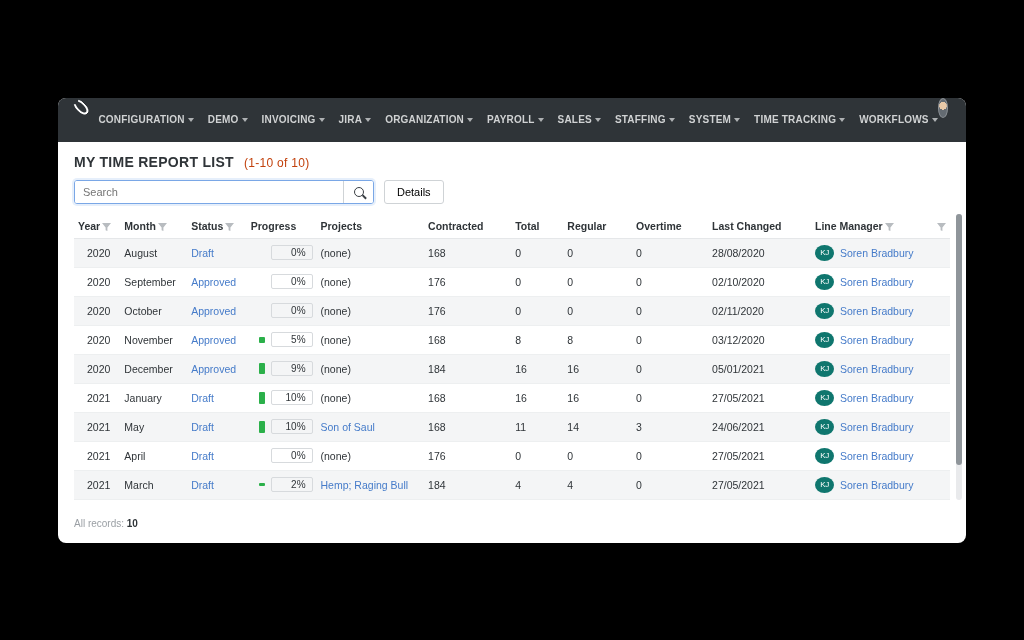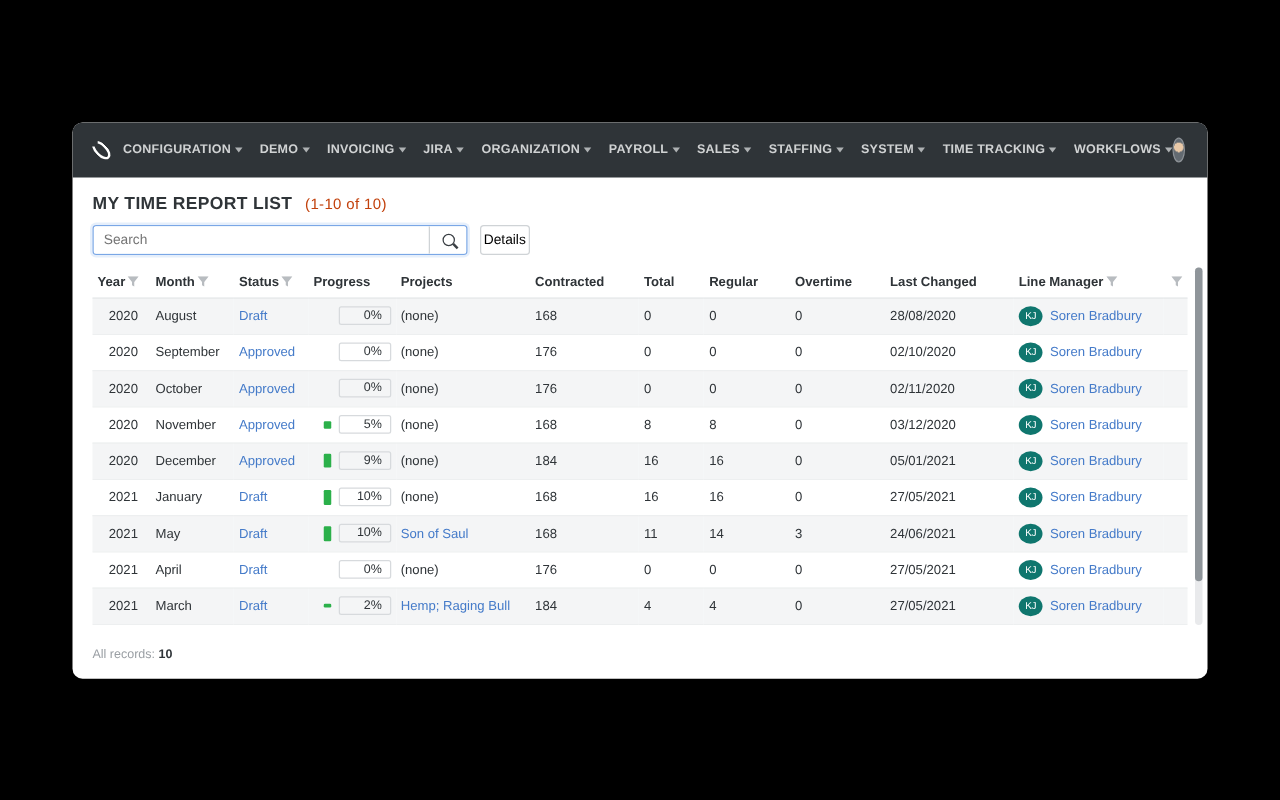--- a/index.html
+++ b/index.html
@@ -1,33 +1,33 @@
 <!DOCTYPE html>
 <html><head>
 <meta charset="utf-8">
 <style>
   *{box-sizing:border-box;margin:0;padding:0;font-family:Arial,Helvetica,sans-serif}
   body{background:#000;width:1024px;height:640px;overflow:hidden;display:flex;align-items:center;justify-content:center}
   .frame{width:908px;background:#fff;border-radius:8px;box-shadow:0 8px 30px rgba(0,0,0,.6);overflow:hidden}
-  .topbar{background:#2f3438;height:44px;display:flex;align-items:center;padding:0 18px;color:#d0d2d3;font-size:10px;font-weight:600;letter-spacing:.02em}
+  .topbar{background:#2f3438;height:44px;display:flex;padding:0 18px;color:#d0d2d3;font-size:10px;font-weight:600;letter-spacing:.02em}
   .logo{width:18px;height:18px;border:2px solid #fff;border-radius:50%;border-top-color:transparent;margin-right:12px;transform:rotate(-45deg)}
   .menu{display:flex;gap:14px;text-transform:uppercase;flex:1}
   .menu-item{display:flex;align-items:center;gap:3px;cursor:pointer;white-space:nowrap}
   .caret{width:0;height:0;border-left:3px solid transparent;border-right:3px solid transparent;border-top:4px solid #aeb1b3}
   .avatar{width:20px;height:20px;border-radius:50%;background:radial-gradient(circle at 50% 38%,#e9c9a8 0 32%,#636a71 33% 100%);border:1px solid #8d9297}
   .content{padding:12px 16px 14px;font-size:11px;color:#2f3438}
   h1{font-size:14px;font-weight:800;letter-spacing:.02em;display:inline}
   h1 .sub{color:#c2410c;font-weight:400;margin-left:6px;font-size:12px}
   .toolbar{display:flex;gap:10px;margin:10px 0 10px}
   .search-wrap{display:flex;border:1px solid #7aa7e6;border-radius:3px;overflow:hidden;width:300px;box-shadow:0 0 0 2px rgba(90,150,230,.15)}
   .search-wrap input{border:0;outline:0;padding:5px 8px;font-size:11px;flex:1}
   .search-btn{width:30px;border:0;border-left:1px solid #cfd3d6;background:#fff;cursor:pointer;display:flex;align-items:center;justify-content:center}
   .mag{width:10px;height:10px;border:1.5px solid #3a3f44;border-radius:50%;position:relative}
   .mag::after{content:"";position:absolute;width:5px;height:1.5px;background:#3a3f44;right:-4px;bottom:-2px;transform:rotate(45deg)}
-  .btn{border:1px solid #cfd3d6;background:#fff;border-radius:3px;padding:5px 2px;font-size:11px;cursor:pointer}
+  .btn{border:1px solid #cfd3d6;background:#fff;border-radius:3px;padding:5px 12px;font-size:11px;cursor:pointer}
   table{width:100%;border-collapse:collapse;font-size:10.5px}
   thead th{text-align:left;font-weight:700;padding:6px 4px;border-bottom:1px solid #e5e7e9;white-space:nowrap;color:#2f3438}
   .fcol{width:6px}
   .funnel{display:inline-block;width:9px;height:9px;margin-left:2px;vertical-align:middle}
   .funnel svg{width:9px;height:9px}
   tbody td{padding:6px 4px;border-bottom:1px solid #edeff0;white-space:nowrap}
   tbody tr:nth-child(odd){background:#f4f5f6}
   .num{text-align:left;padding-right:18px}
   .link{color:#457bc9;cursor:pointer}
   .pcell{display:flex;align-items:center;gap:6px;justify-content:flex-end}

